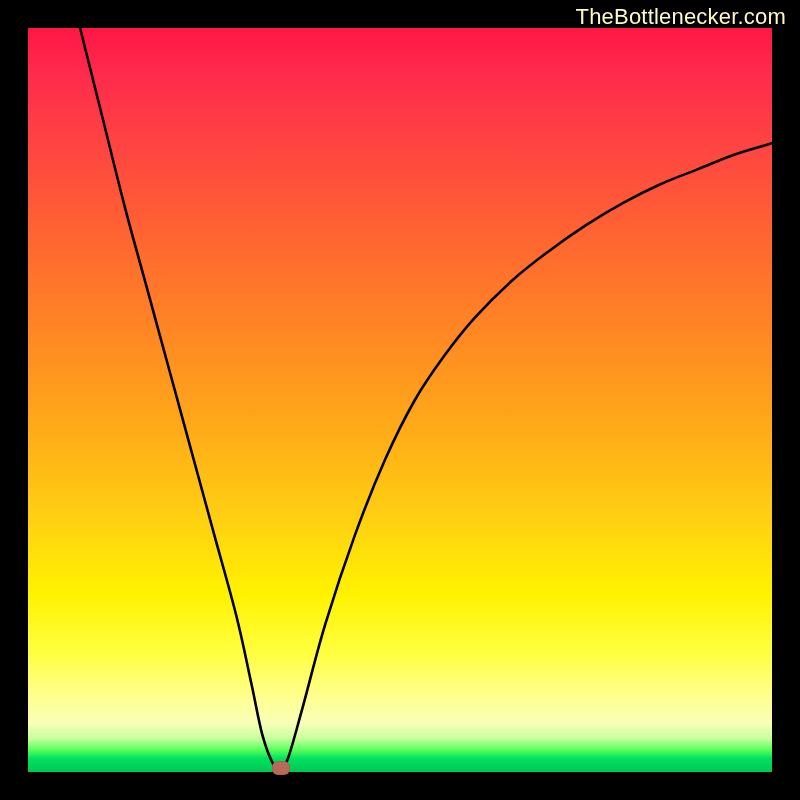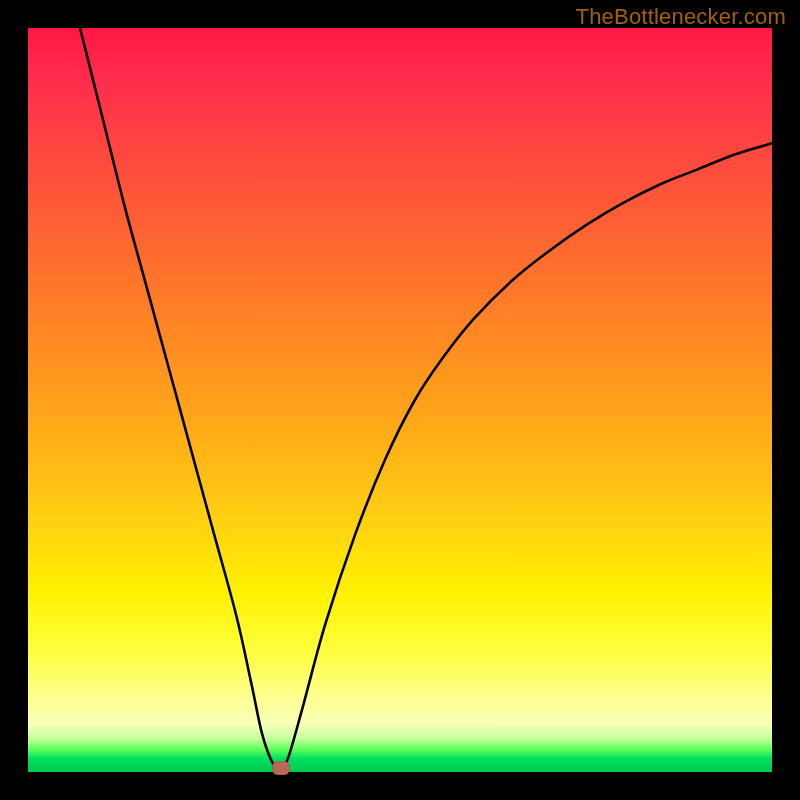--- a/index.html
+++ b/index.html
@@ -8,21 +8,21 @@
     height: 800px;
     background: #000;
     position: relative;
     font-family: Arial, Helvetica, sans-serif;
     overflow: hidden;
   }
   .watermark {
     position: absolute;
     top: 4px;
     right: 14px;
-    color: #a16207;
+    color: #fef9c3;
     font-size: 22px;
     font-weight: 400;
     letter-spacing: 0.2px;
     z-index: 10;
   }
   .plot-frame {
     position: absolute;
     left: 28px;
     top: 28px;
     width: 744px;

